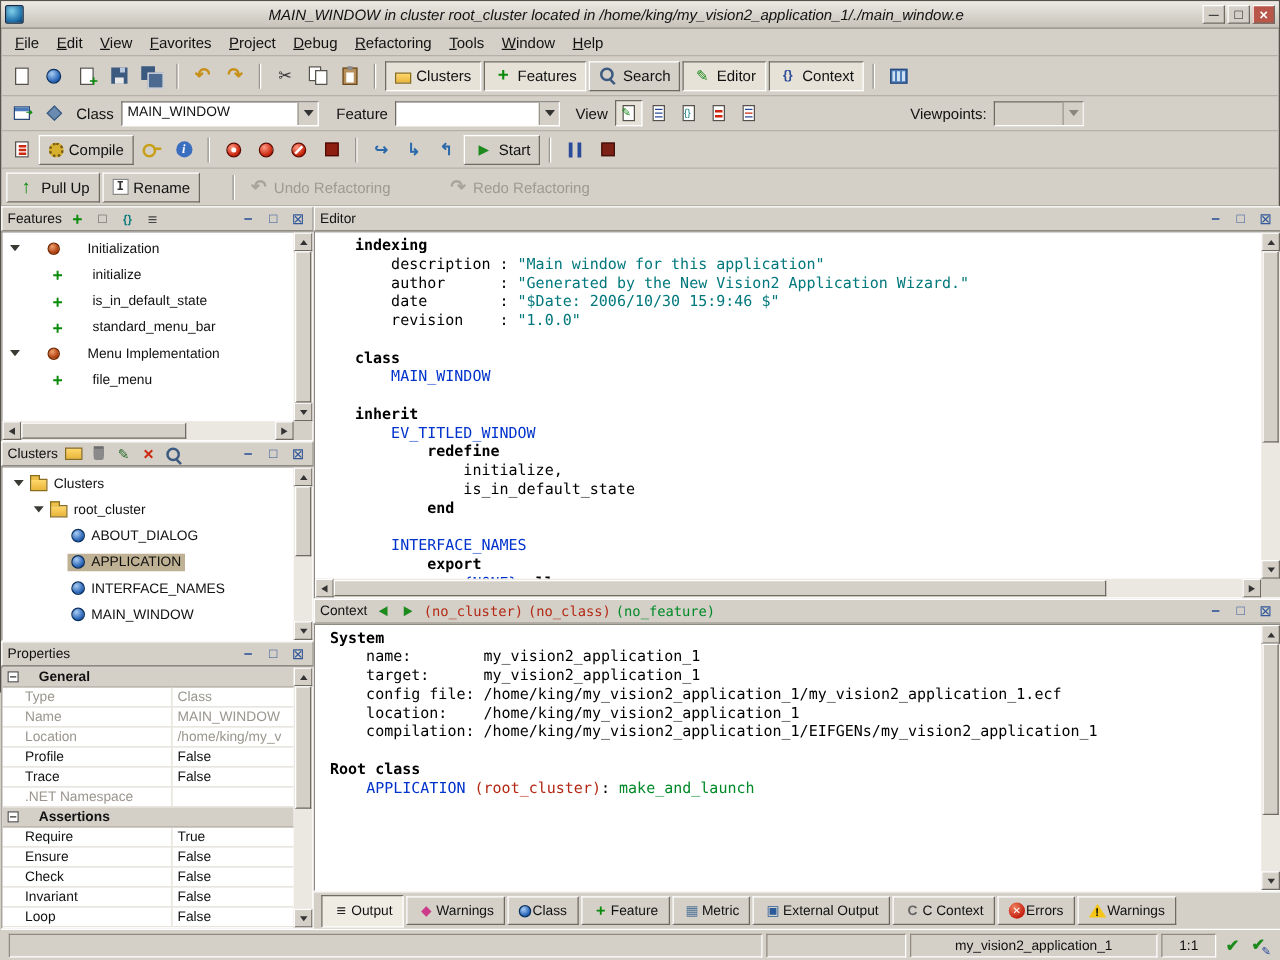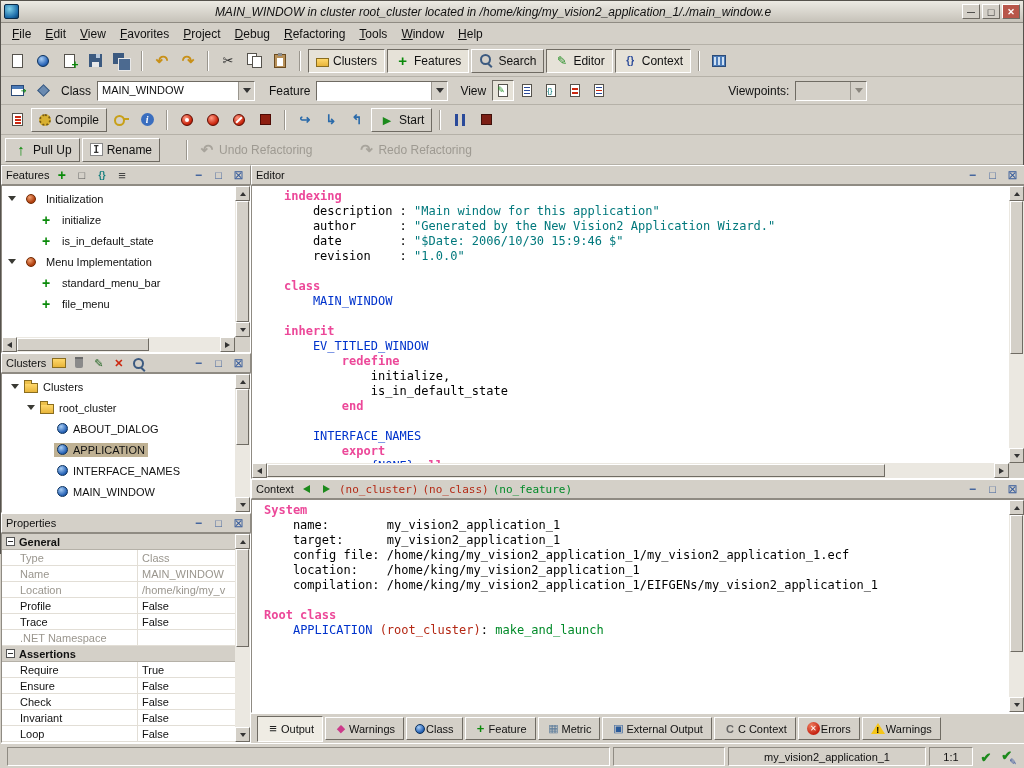--- a/index.html
+++ b/index.html
@@ -143,49 +143,49 @@
 
 .features{left:0;top:164px;width:250px;height:188px}
 .clusters{left:0;top:352px;width:250px;height:160px}
 .properties{left:0;top:512px;width:250px;height:230px}
 .editor{left:250px;top:164px;width:774px;height:314px}
 .contextp{left:250px;top:478px;width:774px;height:234px}
 
 
 .tree{position:absolute;left:0;top:0;right:15px;bottom:0;padding-top:2px;font-size:11px;overflow:hidden}
 .features .tree{bottom:15px}
-.trow{height:21px;display:flex;align-items:center;gap:10px;padding-left:6px;white-space:nowrap}
+.trow{height:21px;display:flex;align-items:center;gap:22px;padding-left:6px;white-space:nowrap}
 .trow.child{padding-left:38px}
 .trow.lv1{padding-left:22px}
 .trow.lv2{padding-left:52px}
 .twrap{display:inline-flex;align-items:center;gap:5px;padding:1px 3px}
 .twrap.sel{background:#bfb193}
 .exp{width:0;height:0;border-left:4px solid transparent;border-right:4px solid transparent;border-top:5px solid #3a3a34;flex:none}
 .clause{width:10px;height:10px;border-radius:50%;background:radial-gradient(circle at 35% 30%,#f0a070,#b04010 65%);border:1px solid #702800;flex:none}
 .plus-ic{width:12px;text-align:center;flex:none}
 .plus-ic::before{content:"+";color:#0a8a0a;font-weight:bold;font-size:14px}
 .folder{width:14px;height:10px;background:linear-gradient(#ffd86b,#e8b53a);border:1px solid #8a6d1f;position:relative;margin-top:3px;flex:none}
 .folder::before{content:"";position:absolute;top:-4px;left:-1px;width:6px;height:3px;background:#edc04a;border:1px solid #8a6d1f;border-bottom:none}
 .sphere{width:11px;height:11px;border-radius:50%;background:radial-gradient(circle at 35% 30%,#a8cdf4,#2b66b8 65%,#0e3d7a);border:1px solid #09305e;flex:none}
 
 
 .pgrid{position:absolute;left:0;top:0;right:15px;bottom:0;font-size:11px;background:#fff;overflow:hidden}
 .prow{height:16px;display:flex;align-items:center;border-bottom:1px solid #e2ded6}
-.prow.section{background:#d4d0c8;font-weight:bold;gap:4px;padding-left:4px;border-bottom:1px solid #b5b1a8}
+.prow.section{background:#d4d0c8;font-weight:bold;gap:16px;padding-left:4px;border-bottom:1px solid #b5b1a8}
 .collapse-ic{width:9px;height:9px;border:1px solid #555;background:#fff;position:relative;flex:none}
 .collapse-ic::before{content:"";position:absolute;left:1px;top:3px;width:5px;height:1px;background:#333}
 .prow .pl{width:136px;padding-left:18px;border-right:1px solid #e2ded6;overflow:hidden;white-space:nowrap;align-self:stretch;display:flex;align-items:center}
 .prow .pv{flex:1;padding-left:4px;overflow:hidden;white-space:nowrap}
 .prow.dim .pl,.prow.dim .pv{color:#9a968e}
 
 
 .code{position:absolute;left:0;top:0;right:15px;bottom:15px;padding:3px 0 0 32px;font:12px/15px "DejaVu Sans Mono",monospace;white-space:pre;overflow:hidden;background:#fff}
 .contextp .code{bottom:0;padding-left:12px}
 .cline{height:15px}
-.c-k{color:#ec4899;font-weight:bold}
+.c-k{color:#000000;font-weight:bold}
 .c-c{color:#0033cc}
 .c-s{color:#00787c}
 .c-p{color:#000}
 .c-r{color:#b42814}
 .c-g{color:#008a28}
 .bc{font:11px "DejaVu Sans Mono",monospace;margin-right:4px}
 .bc-red{color:#b42814}.bc-green{color:#008a28}
 
 
 .sbv{position:absolute;top:0;right:0;bottom:0;width:15px;background:#ebe8e1;display:flex;flex-direction:column}
@@ -458,28 +458,28 @@
             <span>Initialization</span>
           </div>
           <div class="trow child">
             <span class="plus-ic"></span>
             <span>initialize</span>
           </div>
           <div class="trow child">
             <span class="plus-ic"></span>
             <span>is_in_default_state</span>
           </div>
+          <div class="trow child">
+            <span class="plus-ic"></span>
+            <span>standard_menu_bar</span>
+          </div>
           <div class="trow">
             <span class="exp"></span>
             <span class="clause"></span>
             <span>Menu Implementation</span>
-          </div>
-          <div class="trow child">
-            <span class="plus-ic"></span>
-            <span>standard_menu_bar</span>
           </div>
           <div class="trow child">
             <span class="plus-ic"></span>
             <span>file_menu</span>
           </div>
         </div>
       <div class="sbv">
         <div class="sbtn">
             <span class="tri up"></span>
           </div>

